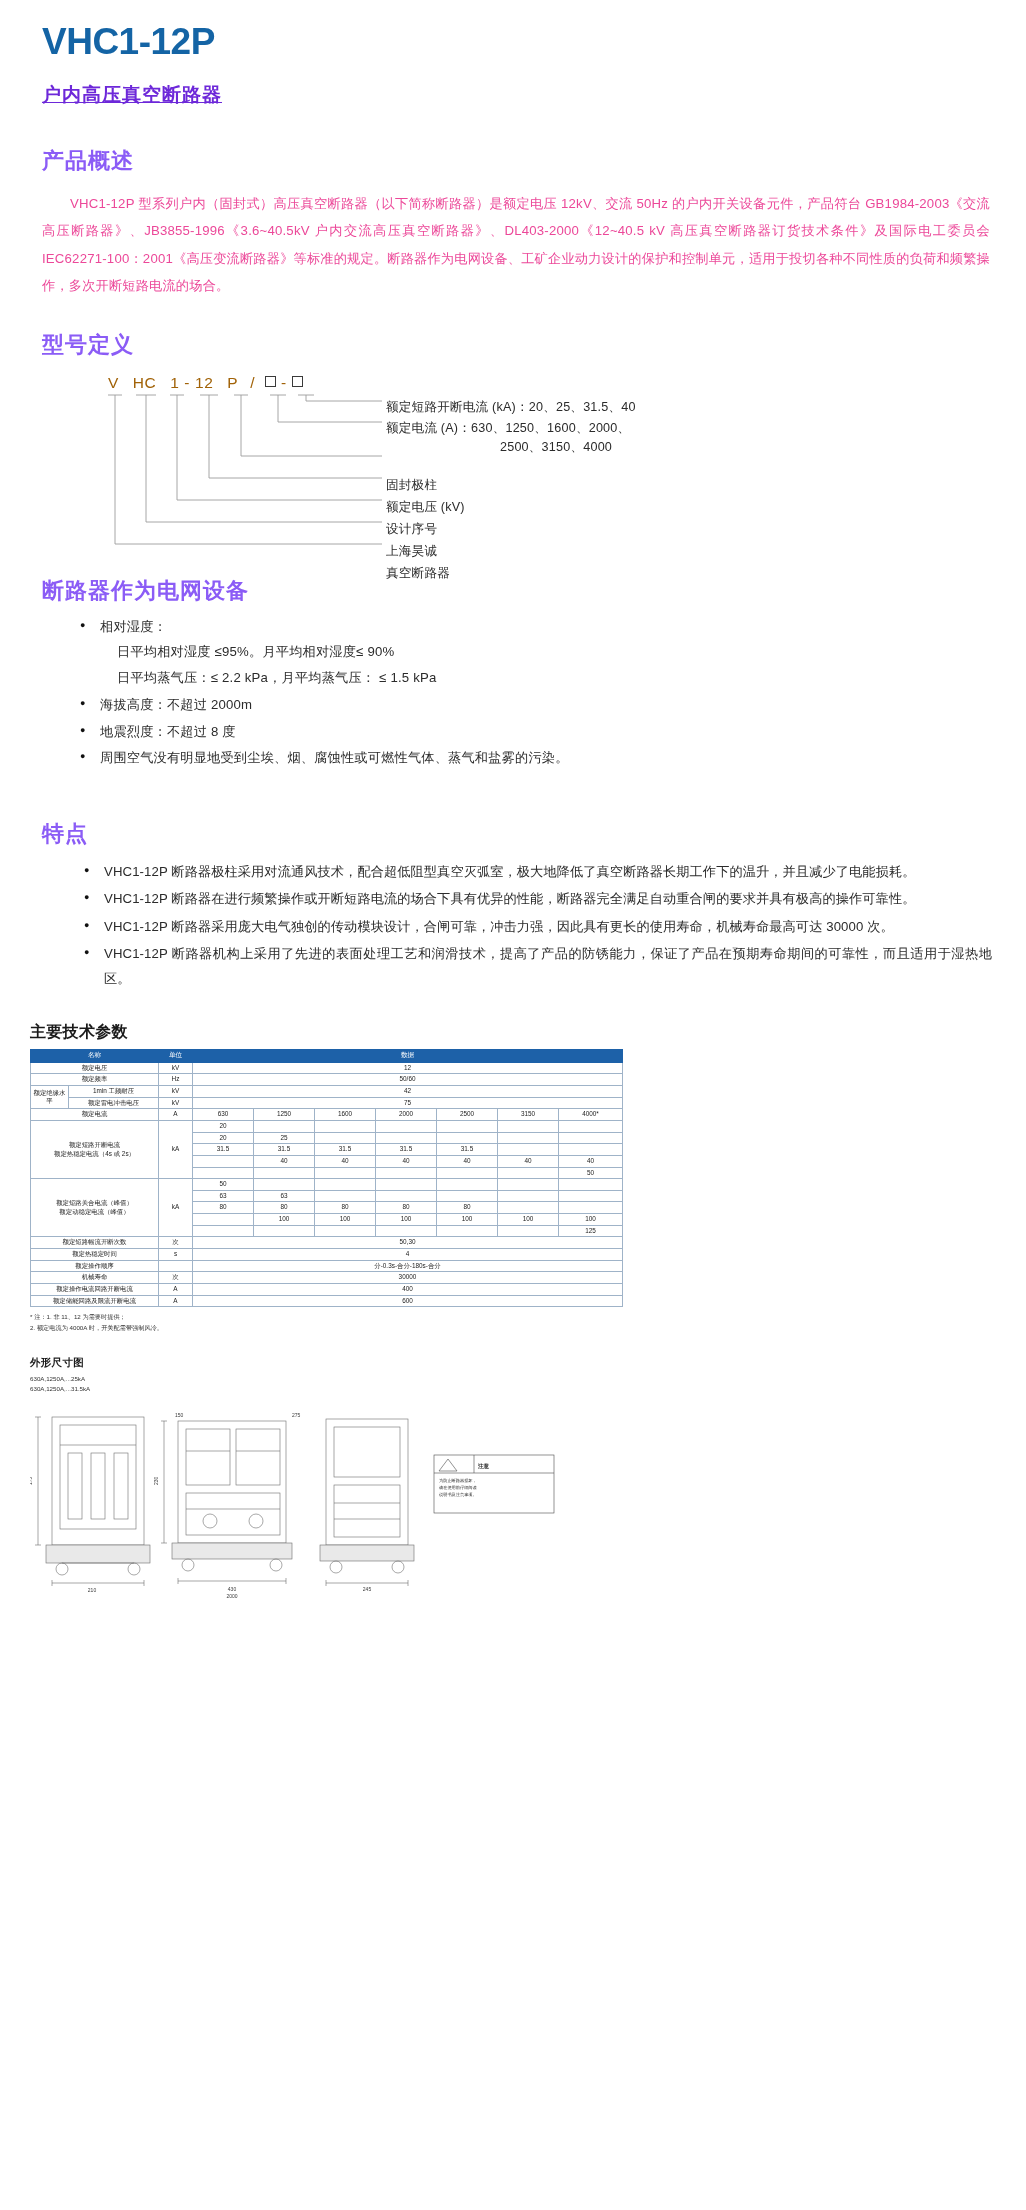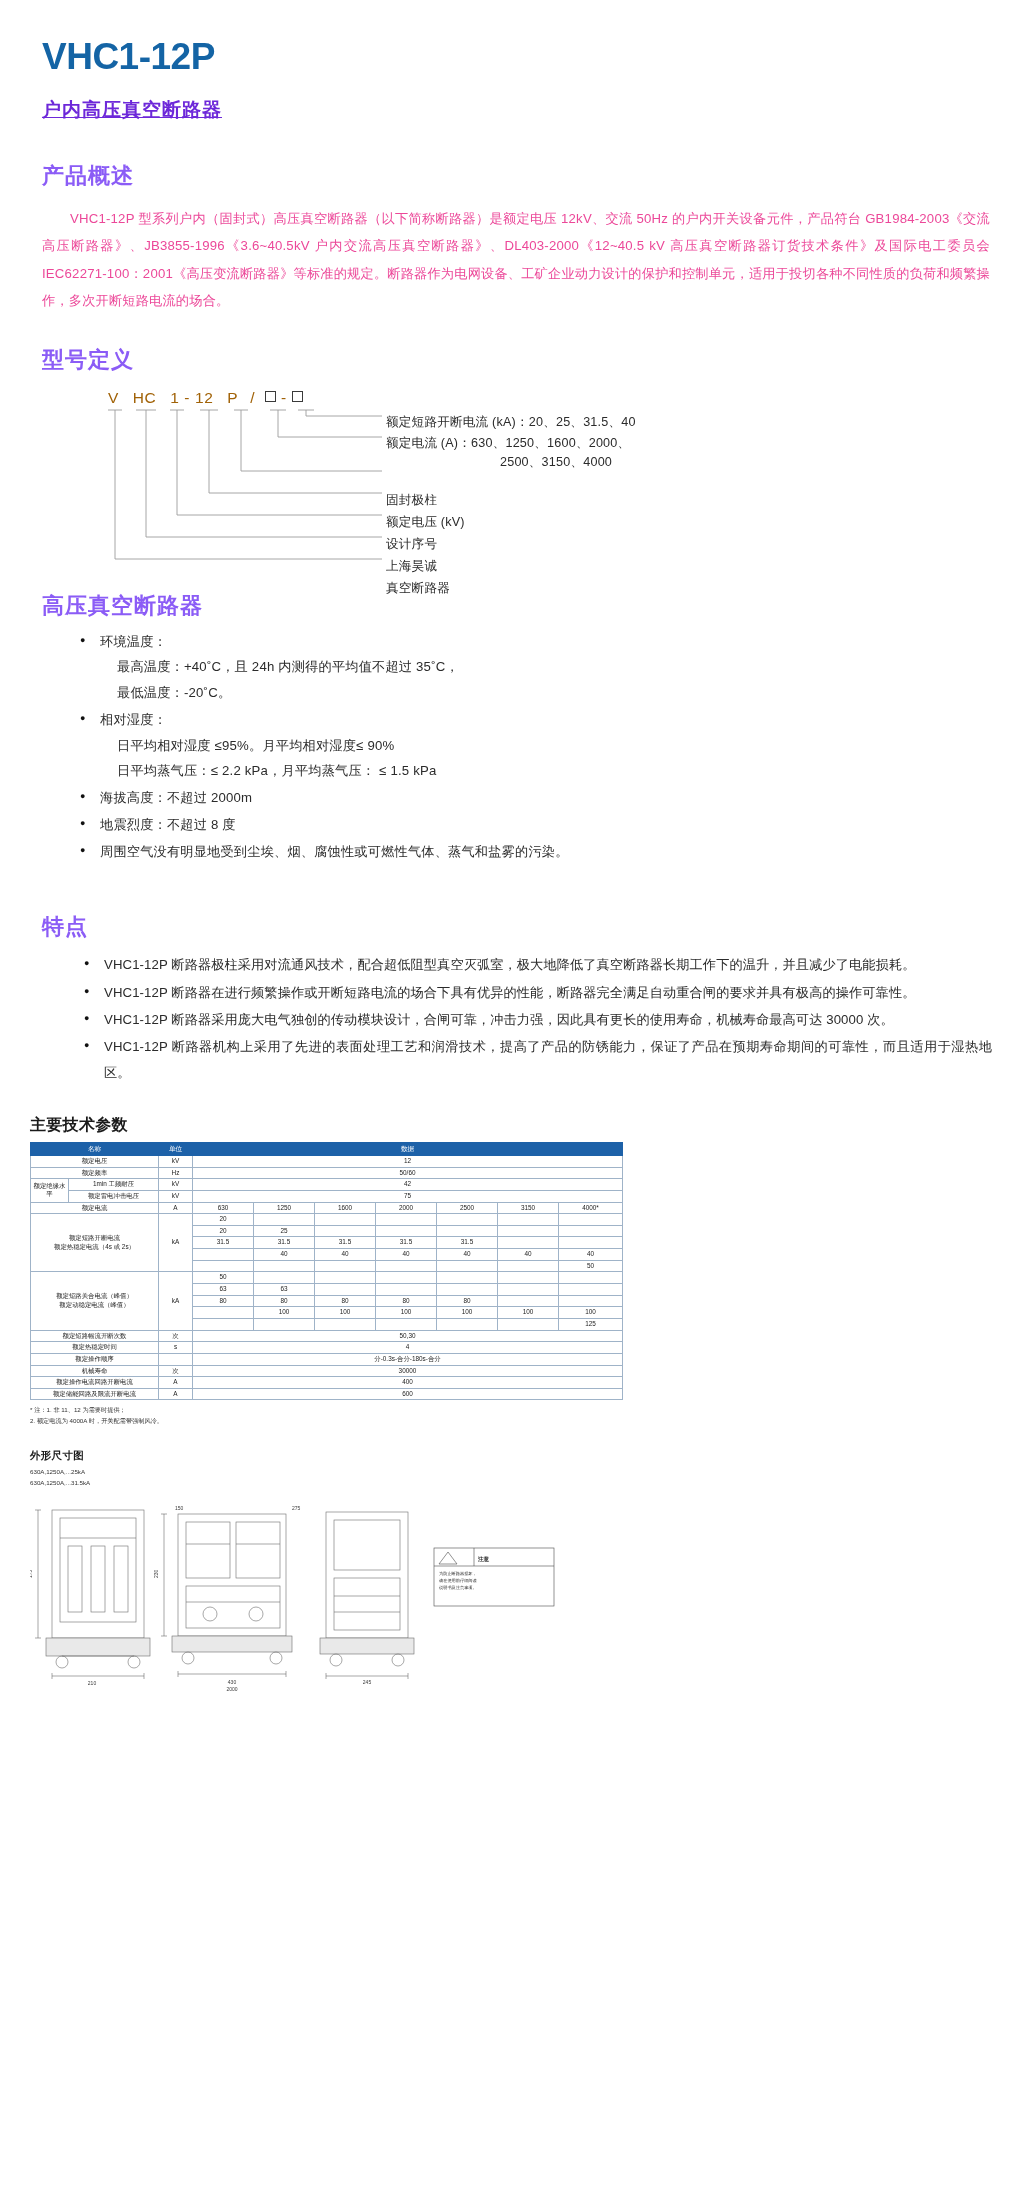--- a/index.html
+++ b/index.html
@@ -4,21 +4,21 @@
 <style>
   * { box-sizing: border-box; }
   html, body { margin:0; padding:0; }
   body {
     width:1026px;
     background:#ffffff;
     font-family:"Liberation Sans","DejaVu Sans",sans-serif;
     color:#231f20;
     -webkit-font-smoothing:antialiased;
   }
-  .page { width:1026px; padding:16px 0 24px 0; position:relative; }
+  .page { width:1026px; padding:1px 0 24px 0; position:relative; }
 
   
   .masthead { padding:22px 0 0 42px; }
   .prod-model {
     font-size:37px; font-weight:bold; color:#1464a5;
     letter-spacing:-0.5px; line-height:1.05; margin:0;
   }
   .prod-name {
     font-size:19px; font-weight:bold; color:#6d28d9;
     margin:20px 0 0 0; letter-spacing:1px;text-decoration:underline;
@@ -175,27 +175,22 @@
         <div class="mlabel" style="top:64px;">固封极柱</div>
         <div class="mlabel" style="top:86px;">额定电压 (kV)</div>
         <div class="mlabel" style="top:108px;">设计序号</div>
         <div class="mlabel" style="top:130px;">上海昊诚</div>
         <div class="mlabel" style="top:152px;">真空断路器</div>
       </div>
     </div>
   </div>
 
   <div class="sec-wrap" style="margin-top:-6px;">
-    <h2 class="sec">高压真空断路器</h2>
+    <h2 class="sec">断路器作为电网设备</h2>
     <ul class="blist">
-      <li>
-        <span>环境温度：</span>
-        <span class="subline">最高温度：+40˚C，且 24h 内测得的平均值不超过 35˚C，</span>
-        <span class="subline">最低温度：-20˚C。</span>
-      </li>
       <li>
         <span>相对湿度：</span>
         <span class="subline">日平均相对湿度 ≤95%。月平均相对湿度≤ 90%</span>
         <span class="subline">日平均蒸气压：≤ 2.2 kPa，月平均蒸气压： ≤ 1.5 kPa</span>
       </li>
       <li><span>海拔高度：不超过 2000m</span></li>
       <li><span>地震烈度：不超过 8 度</span></li>
       <li><span>周围空气没有明显地受到尘埃、烟、腐蚀性或可燃性气体、蒸气和盐雾的污染。</span></li>
     </ul>
   </div>

